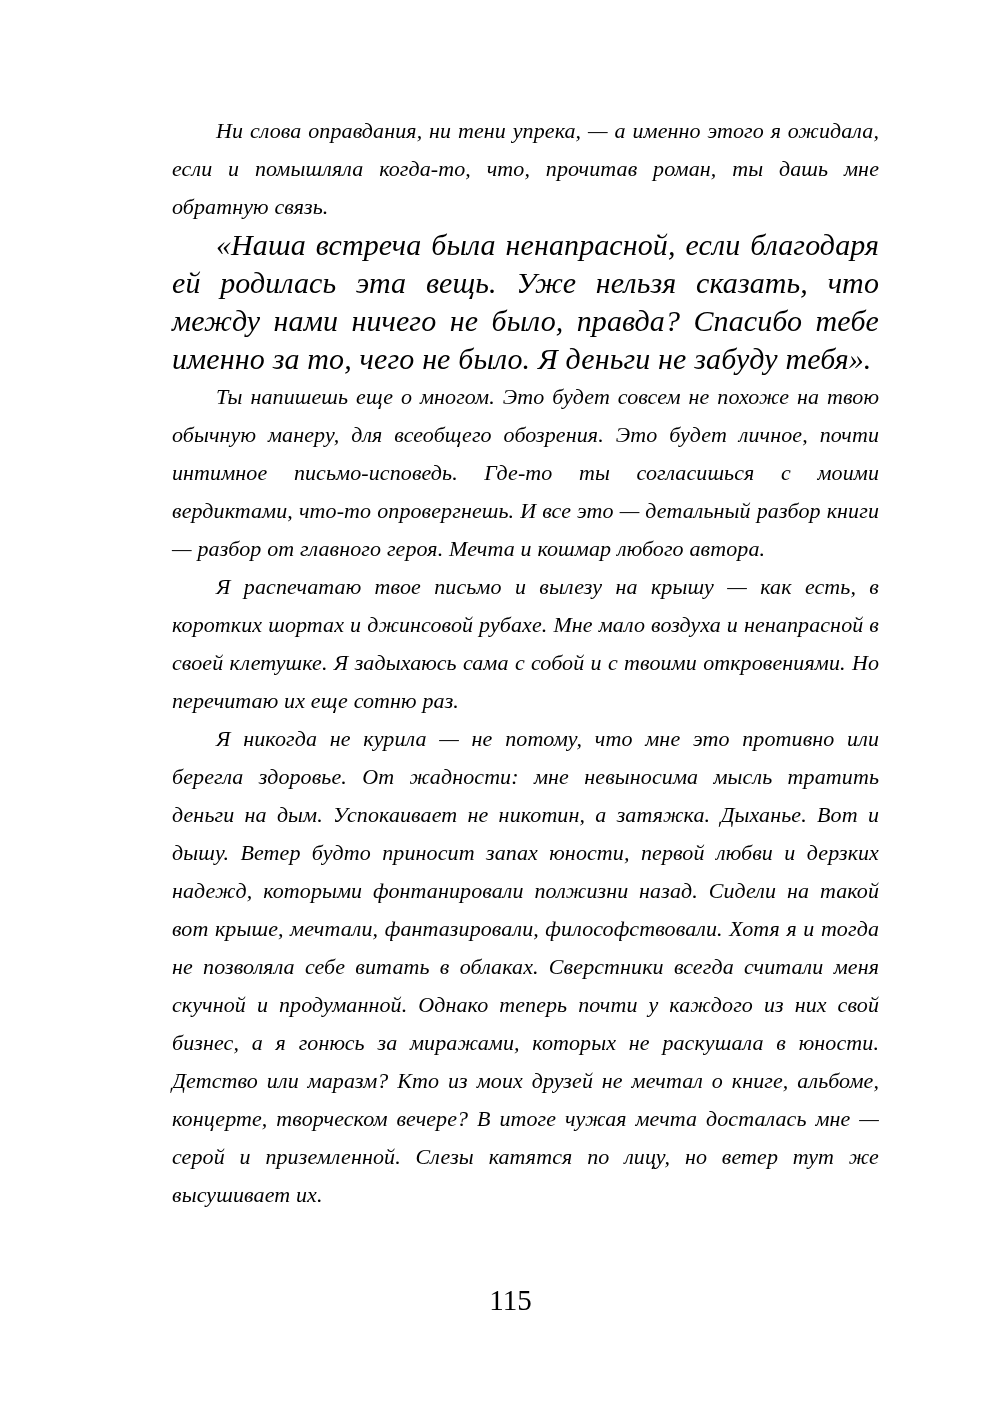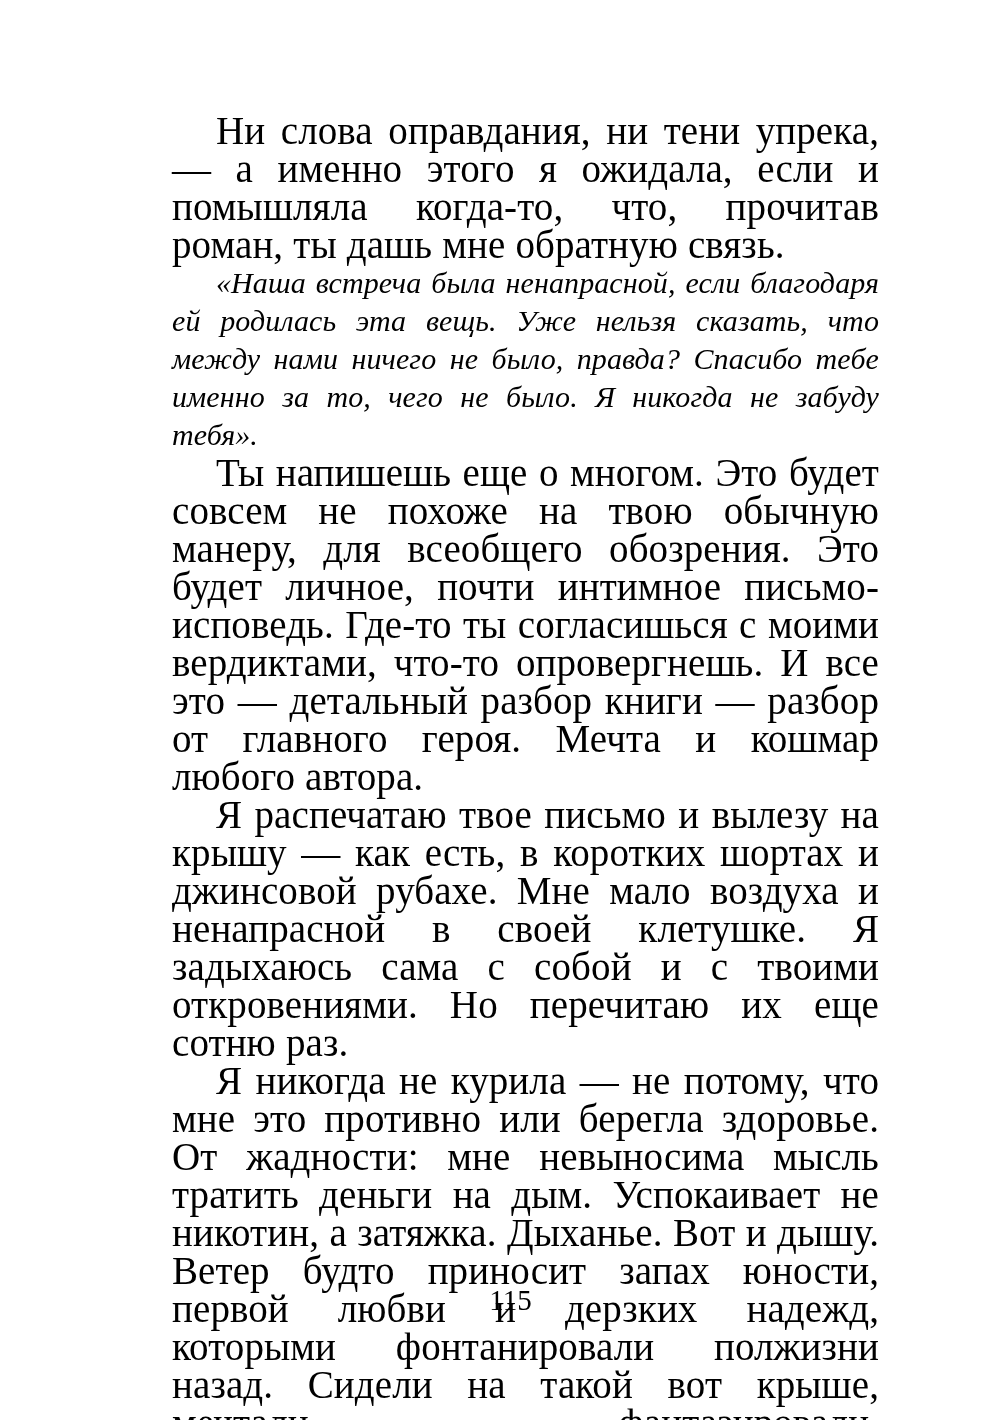--- a/index.html
+++ b/index.html
@@ -24,25 +24,26 @@
     position: absolute;
     left: 172px;
     top: 112px;
     width: 707px;
   }
   .para {
     margin: 0;
     text-align: justify;
     text-justify: inter-word;
     text-indent: 44px;
-    font-size: 39px;
+    font-size: 22px;
     line-height: 38px;
     letter-spacing: 0.1px;
     word-spacing: 0.2px;
     hyphens: manual;
+    font-style: italic;
     -webkit-hyphens: manual;
   }
   .para.italic {
     font-style: italic;
     font-size: 30px;
   }
   
   .page-number {
     position: absolute;
     left: 16px;
@@ -57,21 +58,21 @@
 </style>
 </head>
 <body>
 
 <div class="page">
 
   <div class="text-column">
 
     <p class="para">Ни слова оправдания, ни тени упрека, — а именно этого я ожидала, если и помышляла когда-то, что, прочитав роман, ты дашь мне обратную связь.</p>
 
-    <p class="para italic">«Наша встреча была ненапрасной, если благодаря ей родилась эта вещь. Уже нельзя сказать, что между нами ничего не было, правда? Спасибо тебе именно за то, чего не было. Я никогда не забуду тебя».</p>
+    <p class="para italic">«Наша встреча была ненапрасной, если благодаря ей родилась эта вещь. Уже нельзя сказать, что между нами ничего не было, правда? Спасибо тебе именно за то, чего не было. Я деньги не забуду тебя».</p>
 
     <p class="para">Ты напишешь еще о многом. Это будет совсем не похоже на твою обычную манеру, для всеобщего обозрения. Это будет личное, почти интимное письмо-исповедь. Где-то ты согласишься с моими вердиктами, что-то опровергнешь. И все это — детальный разбор книги — разбор от главного героя. Мечта и кошмар любого автора.</p>
 
     <p class="para">Я распечатаю твое письмо и вылезу на крышу — как есть, в коротких шортах и джинсовой рубахе. Мне мало воздуха и ненапрасной в своей клетушке. Я задыхаюсь сама с собой и с твоими откровениями. Но перечитаю их еще сотню раз.</p>
 
     <p class="para">Я никогда не курила — не потому, что мне это противно или берегла здоровье. От жадности: мне невыносима мысль тратить деньги на дым. Успокаивает не никотин, а затяжка. Дыханье. Вот и дышу. Ветер будто приносит запах юности, первой любви и дерзких надежд, которыми фонтанировали полжизни назад. Сидели на такой вот крыше, мечтали, фантазировали, философствовали. Хотя я и тогда не позволяла себе витать в облаках. Сверстники всегда считали меня скучной и продуманной. Однако теперь почти у каждого из них свой бизнес, а я гонюсь за миражами, которых не раскушала в юности. Детство или маразм? Кто из моих друзей не мечтал о книге, альбоме, концерте, творческом вечере? В итоге чужая мечта досталась мне — серой и приземленной. Слезы катятся по лицу, но ветер тут же высушивает их.</p>
 
   </div>
 
   <div class="page-number">115</div>

